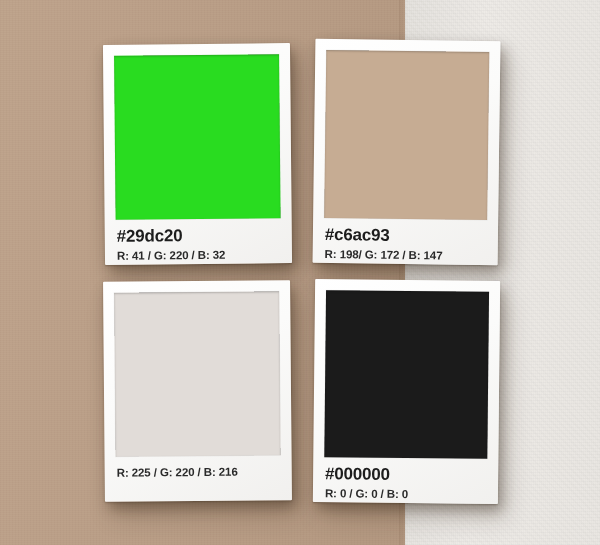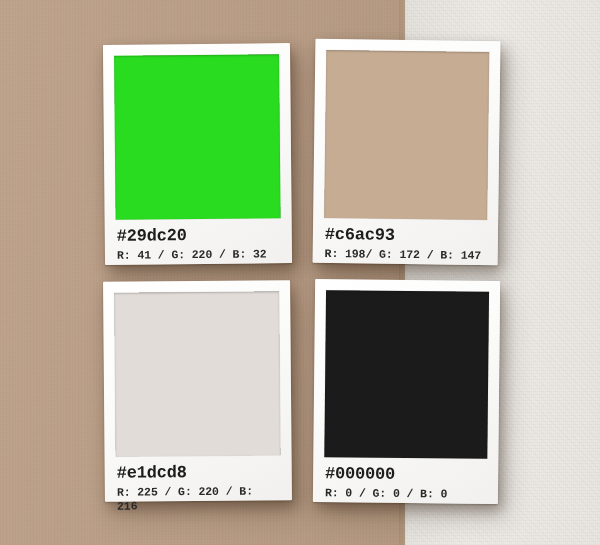--- a/index.html
+++ b/index.html
@@ -6,21 +6,20 @@
   * { margin:0; padding:0; box-sizing:border-box; }
   html, body {
     width:600px; height:545px;
     overflow:hidden;
     font-family:"Liberation Sans", sans-serif;
   }
   #stage {
     position:relative;
     width:600px; height:464px;
     background:#6d28d9;
-    font-family:Liberation Mono, monospace;
   }
   
   .wall-left {
     position:absolute; left:0; top:0;
     width:405px; height:545px;
     background:
       linear-gradient(100deg, rgba(255,255,255,0.05) 0%, rgba(0,0,0,0.045) 100%),
       #bb9e85;
   }
   .wall-left::after {
@@ -119,21 +118,20 @@
     <div class="swatch" style="background: rgb(198, 172, 147);"></div>
     <div class="meta">
       <div class="hex">#c6ac93</div>
       <div class="rgb">R: 198/ G: 172 / B: 147</div>
     </div>
   </div>
 
   <div class="card" id="card-offwhite">
     <div class="swatch" style="background: rgb(225, 220, 216);"></div>
     <div class="meta">
-      <div class="hex">#e1dcd8</div>
       <div class="rgb">R: 225 / G: 220 / B: 216</div>
     </div>
   </div>
 
   <div class="card" id="card-black">
     <div class="swatch" style="background: rgb(27, 27, 27);"></div>
     <div class="meta">
       <div class="hex">#000000</div>
       <div class="rgb">R: 0 / G: 0 / B: 0</div>
     </div>

